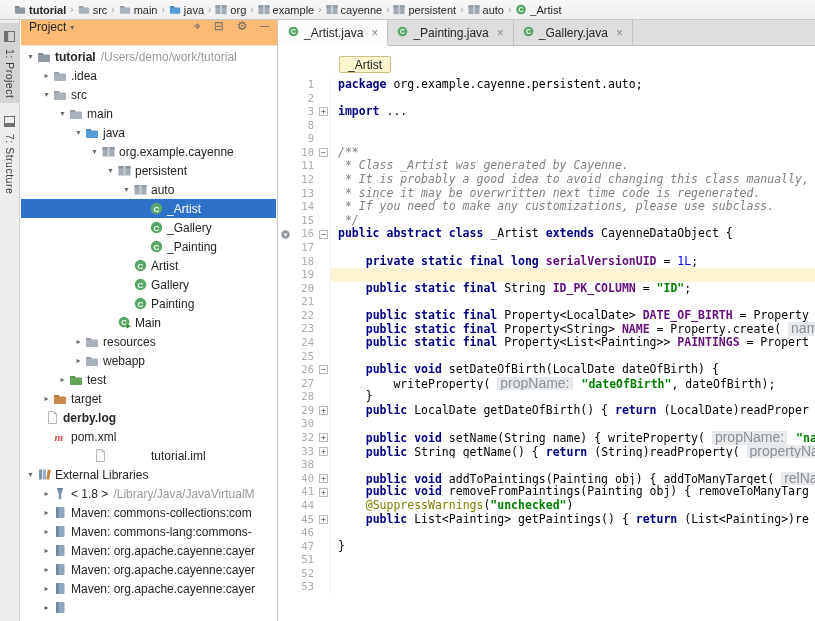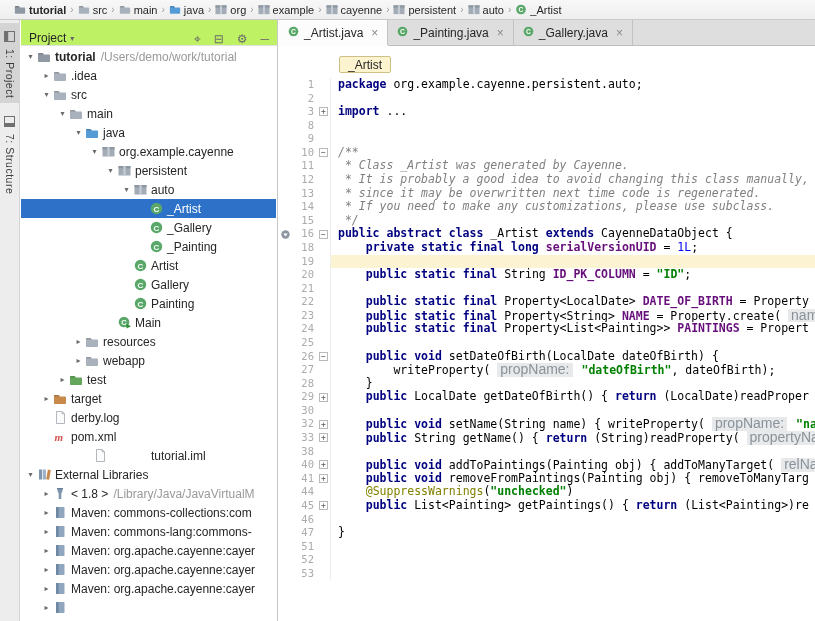--- a/index.html
+++ b/index.html
@@ -18,21 +18,21 @@
 
   
   .strip{position:absolute;left:0;top:20px;width:20px;height:601px;background:#EDEDED;border-right:1px solid #D3D3D3;
     display:flex;flex-direction:column;align-items:center;padding-top:3px}
   .strip-btn{display:flex;flex-direction:column;align-items:center;gap:3px;padding:5px 0;margin-bottom:5px;width:20px}
   .strip-btn.active{background:#D4D4D4}
   .strip-label{writing-mode:vertical-rl;font-size:10.5px;color:#3C3C3C;letter-spacing:.5px}
 
   
   .ppanel{position:absolute;left:21px;top:20px;width:257px;height:601px;background:#FFF;border-right:1px solid #C8C8C8}
-  .pp-header{height:26px;display:flex;align-items:flex-end;padding:0 8px;background:#bef264;border-bottom:1px solid #E2E2E2;
+  .pp-header{height:26px;display:flex;align-items:flex-start;padding:0 8px;background:#fdba74;border-bottom:1px solid #E2E2E2;
     font-size:12px;color:#262626}
   .pp-title{display:flex;align-items:center;gap:4px}
   .pp-caret{font-size:8px;color:#666}
   .pp-icons{margin-left:auto;display:flex;gap:13px;color:#6A6A6A;font-size:12px;align-items:center}
   .pp-ic{cursor:default;line-height:1}
   .tree{position:absolute;left:0;top:27px;right:1px;bottom:0;overflow:hidden;font-size:12px;color:#262626}
   .tree-row{height:19px;display:flex;align-items:center;white-space:nowrap;overflow:hidden}
   .tree-row.selected{background:var(--sel,#2D72C8);color:#fff}
   .tree-arrow{width:11px;flex:0 0 11px;font-size:8px;color:#6A6A6A;text-align:center}
   .tree-row.selected .tree-arrow{color:#fff}
@@ -398,21 +398,21 @@
         <div class="tree-row" style="padding-left: 20px;">
           <span class="tree-arrow">▸</span>
           <span class="tree-icon">
             <svg width="14" height="12" viewBox="0 0 14 12">
               <path d="M1 3c0-.6.4-1 1-1h3.6l1.3 1.6h5.1c.6 0 1 .4 1 1V10c0 .6-.4 1-1 1H2c-.6 0-1-.4-1-1Z" fill="#C8894C"></path>
               <path d="M1 3c0-.6.4-1 1-1h3.6l1.3 1.6H1Z" fill="rgba(0,0,0,0.15)"></path>
             </svg>
           </span>
           <span class="tree-label">target</span>
         </div>
-        <div class="tree-row" style="padding-left: 20px;">
+        <div class="tree-row" style="padding-left: 12px; font-weight: bold;">
           <span class="tree-arrow"></span>
           <span class="tree-icon">
             <svg width="11" height="13" viewBox="0 0 11 13">
               <path d="M1.5 0.5H7L9.5 3V12.5H1.5Z" fill="#FCFCFC" stroke="#9FA6AD" stroke-width="0.8"></path>
               <path d="M7 0.5L9.5 3H7Z" fill="#CBD1D8" stroke="#9FA6AD" stroke-width="0.5"></path>
             </svg>
           </span>
           <span class="tree-label">derby.log</span>
         </div>
         <div class="tree-row" style="padding-left: 20px;">
@@ -626,20 +626,26 @@
             </svg>
           </span>
           <span class="g-num">16</span>
           <span class="g-fold">
             <span class="fold-box">−</span>
           </span>
           <span class="g-code"><span class="tk-k">public abstract class</span><span class="tk-p"> _Artist </span><span class="tk-k">extends</span><span class="tk-p"> CayenneDataObject {</span></span>
         </div>
         <div class="code-row">
           <span class="g-icon"></span>
+          <span class="g-num">17</span>
+          <span class="g-fold"></span>
+          <span class="g-code"></span>
+        </div>
+        <div class="code-row">
+          <span class="g-icon"></span>
           <span class="g-num">18</span>
           <span class="g-fold"></span>
           <span class="g-code"><span class="tk-p">    </span><span class="tk-k">private static final long</span><span class="tk-p"> </span><span class="tk-f">serialVersionUID</span><span class="tk-p"> = </span><span class="tk-n">1L</span><span class="tk-p">;</span></span>
         </div>
         <div class="code-row">
           <span class="g-icon"></span>
           <span class="g-num">19</span>
           <span class="g-fold"></span>
           <span class="g-code caret"></span>
         </div>

